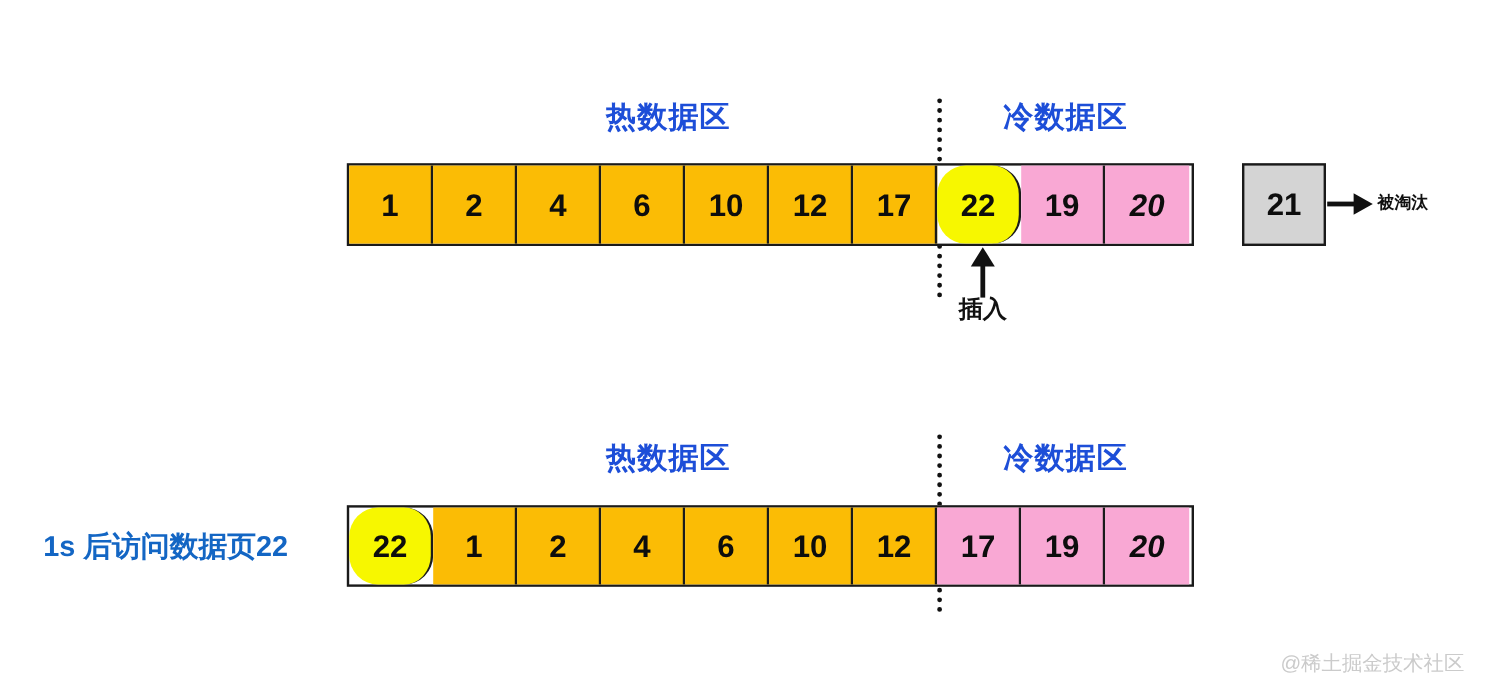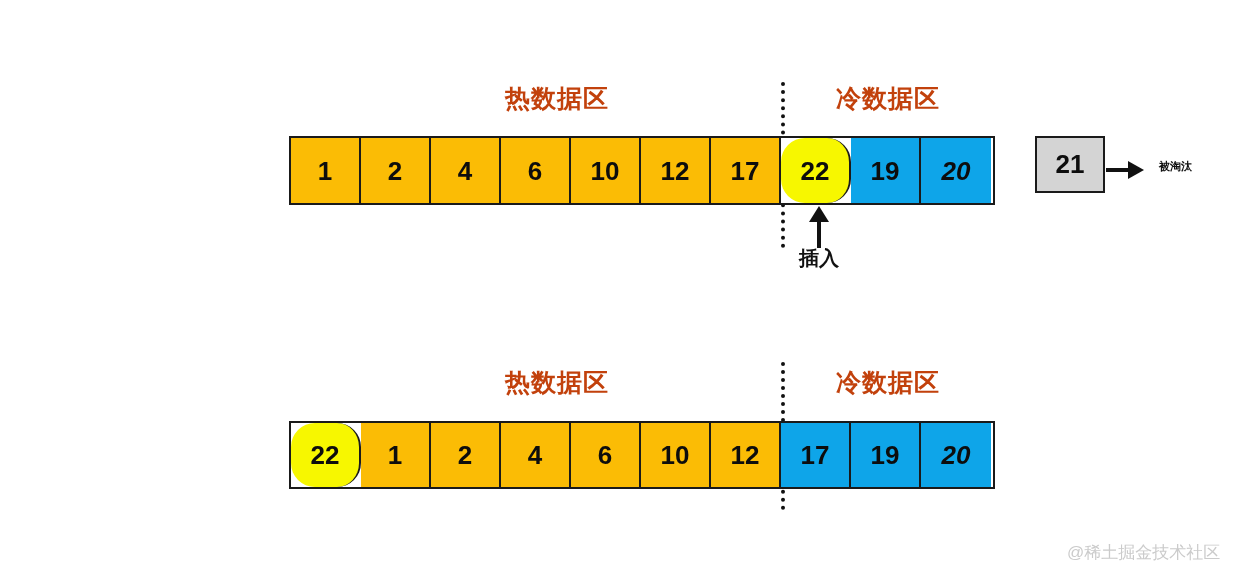--- a/index.html
+++ b/index.html
@@ -22,21 +22,21 @@
     top: 0;
     width: 1251px;
     height: 581px;
   }
 
   
   .zone-title {
     position: absolute;
     font-size: 25px;
     font-weight: 700;
-    color: #c2410c;
+    color: #1d4ed8;
     letter-spacing: 1px;
     white-space: nowrap;
     transform: translateX(-50%);
     line-height: 1;
   }
 
   
   .page-row {
     position: absolute;
     display: flex;
@@ -52,21 +52,21 @@
     display: flex;
     align-items: center;
     justify-content: center;
     font-size: 26px;
     font-weight: 600;
     color: #0d0d0d;
     line-height: 1;
   }
   .cell:last-child { border-right: none; font-style: italic; }
   .cell.hot    { background: #FBBC05; }
-  .cell.cold   { background: #0ea5e9; }
+  .cell.cold   { background: #f9a8d4; }
   .cell.insert { background: #F7F700; border-radius: 24px; }
 
   
   .divider {
     position: absolute;
     width: 0;
     border-left: 4px dotted #111111;
   }
 
   
@@ -77,26 +77,25 @@
     background: #D4D4D4;
     display: flex;
     align-items: center;
     justify-content: center;
     font-size: 26px;
     font-weight: 600;
     color: #0d0d0d;
   }
   .evicted-label {
     position: absolute;
-    font-size: 11px;
+    font-size: 14px;
     font-weight: 600;
     color: #111111;
     white-space: nowrap;
     line-height: 1;
-    margin-left: 11px;
   }
 
   
   .arrow-svg {
     position: absolute;
     overflow: visible;
   }
 
   .insert-label {
     position: absolute;
@@ -151,35 +150,36 @@
       <div class="cell cold">20</div>
     </div>
 
   <svg class="arrow-svg" style="left:806px; top:206px;" width="26" height="42" viewBox="0 0 26 42">
     <line x1="13" y1="42" x2="13" y2="12" stroke="#111111" stroke-width="4"></line>
     <polygon points="13,0 3,16 23,16" fill="#111111"></polygon>
   </svg>
 
   <div class="insert-label" style="left:819px; top:248px;">插入</div>
 
-  <div class="evicted-box" style="left:1035px; top:136px; width:70px; height:57px;">21</div>
+  <div class="evicted-box" style="left:1035px; top:136px; width:70px; height:69px;">21</div>
 
   <svg class="arrow-svg" style="left:1106px; top:159px;" width="38" height="22" viewBox="0 0 38 22">
     <line x1="0" y1="11" x2="24" y2="11" stroke="#111111" stroke-width="4"></line>
     <polygon points="38,11 22,2 22,20" fill="#111111"></polygon>
   </svg>
 
   <div class="evicted-label" style="left:1148px; top:161px;">被淘汰</div>
 
   <div class="zone-title" style="left:557px; top:370px;">热数据区</div>
 
   <div class="zone-title" style="left:888px; top:370px;">冷数据区</div>
 
   <div class="divider" style="left:781px; top:362px; height:148px;"></div>
 
+  <div class="step-note" style="left:36px; top:444px;">1s 后访问数据页22</div>
 
   <div class="page-row" id="row-after" style="left:289px; top:421px; width:706px; height:68px;">
       <div class="cell insert">22</div>
       <div class="cell hot">1</div>
       <div class="cell hot">2</div>
       <div class="cell hot">4</div>
       <div class="cell hot">6</div>
       <div class="cell hot">10</div>
       <div class="cell hot">12</div>
       <div class="cell cold">17</div>

